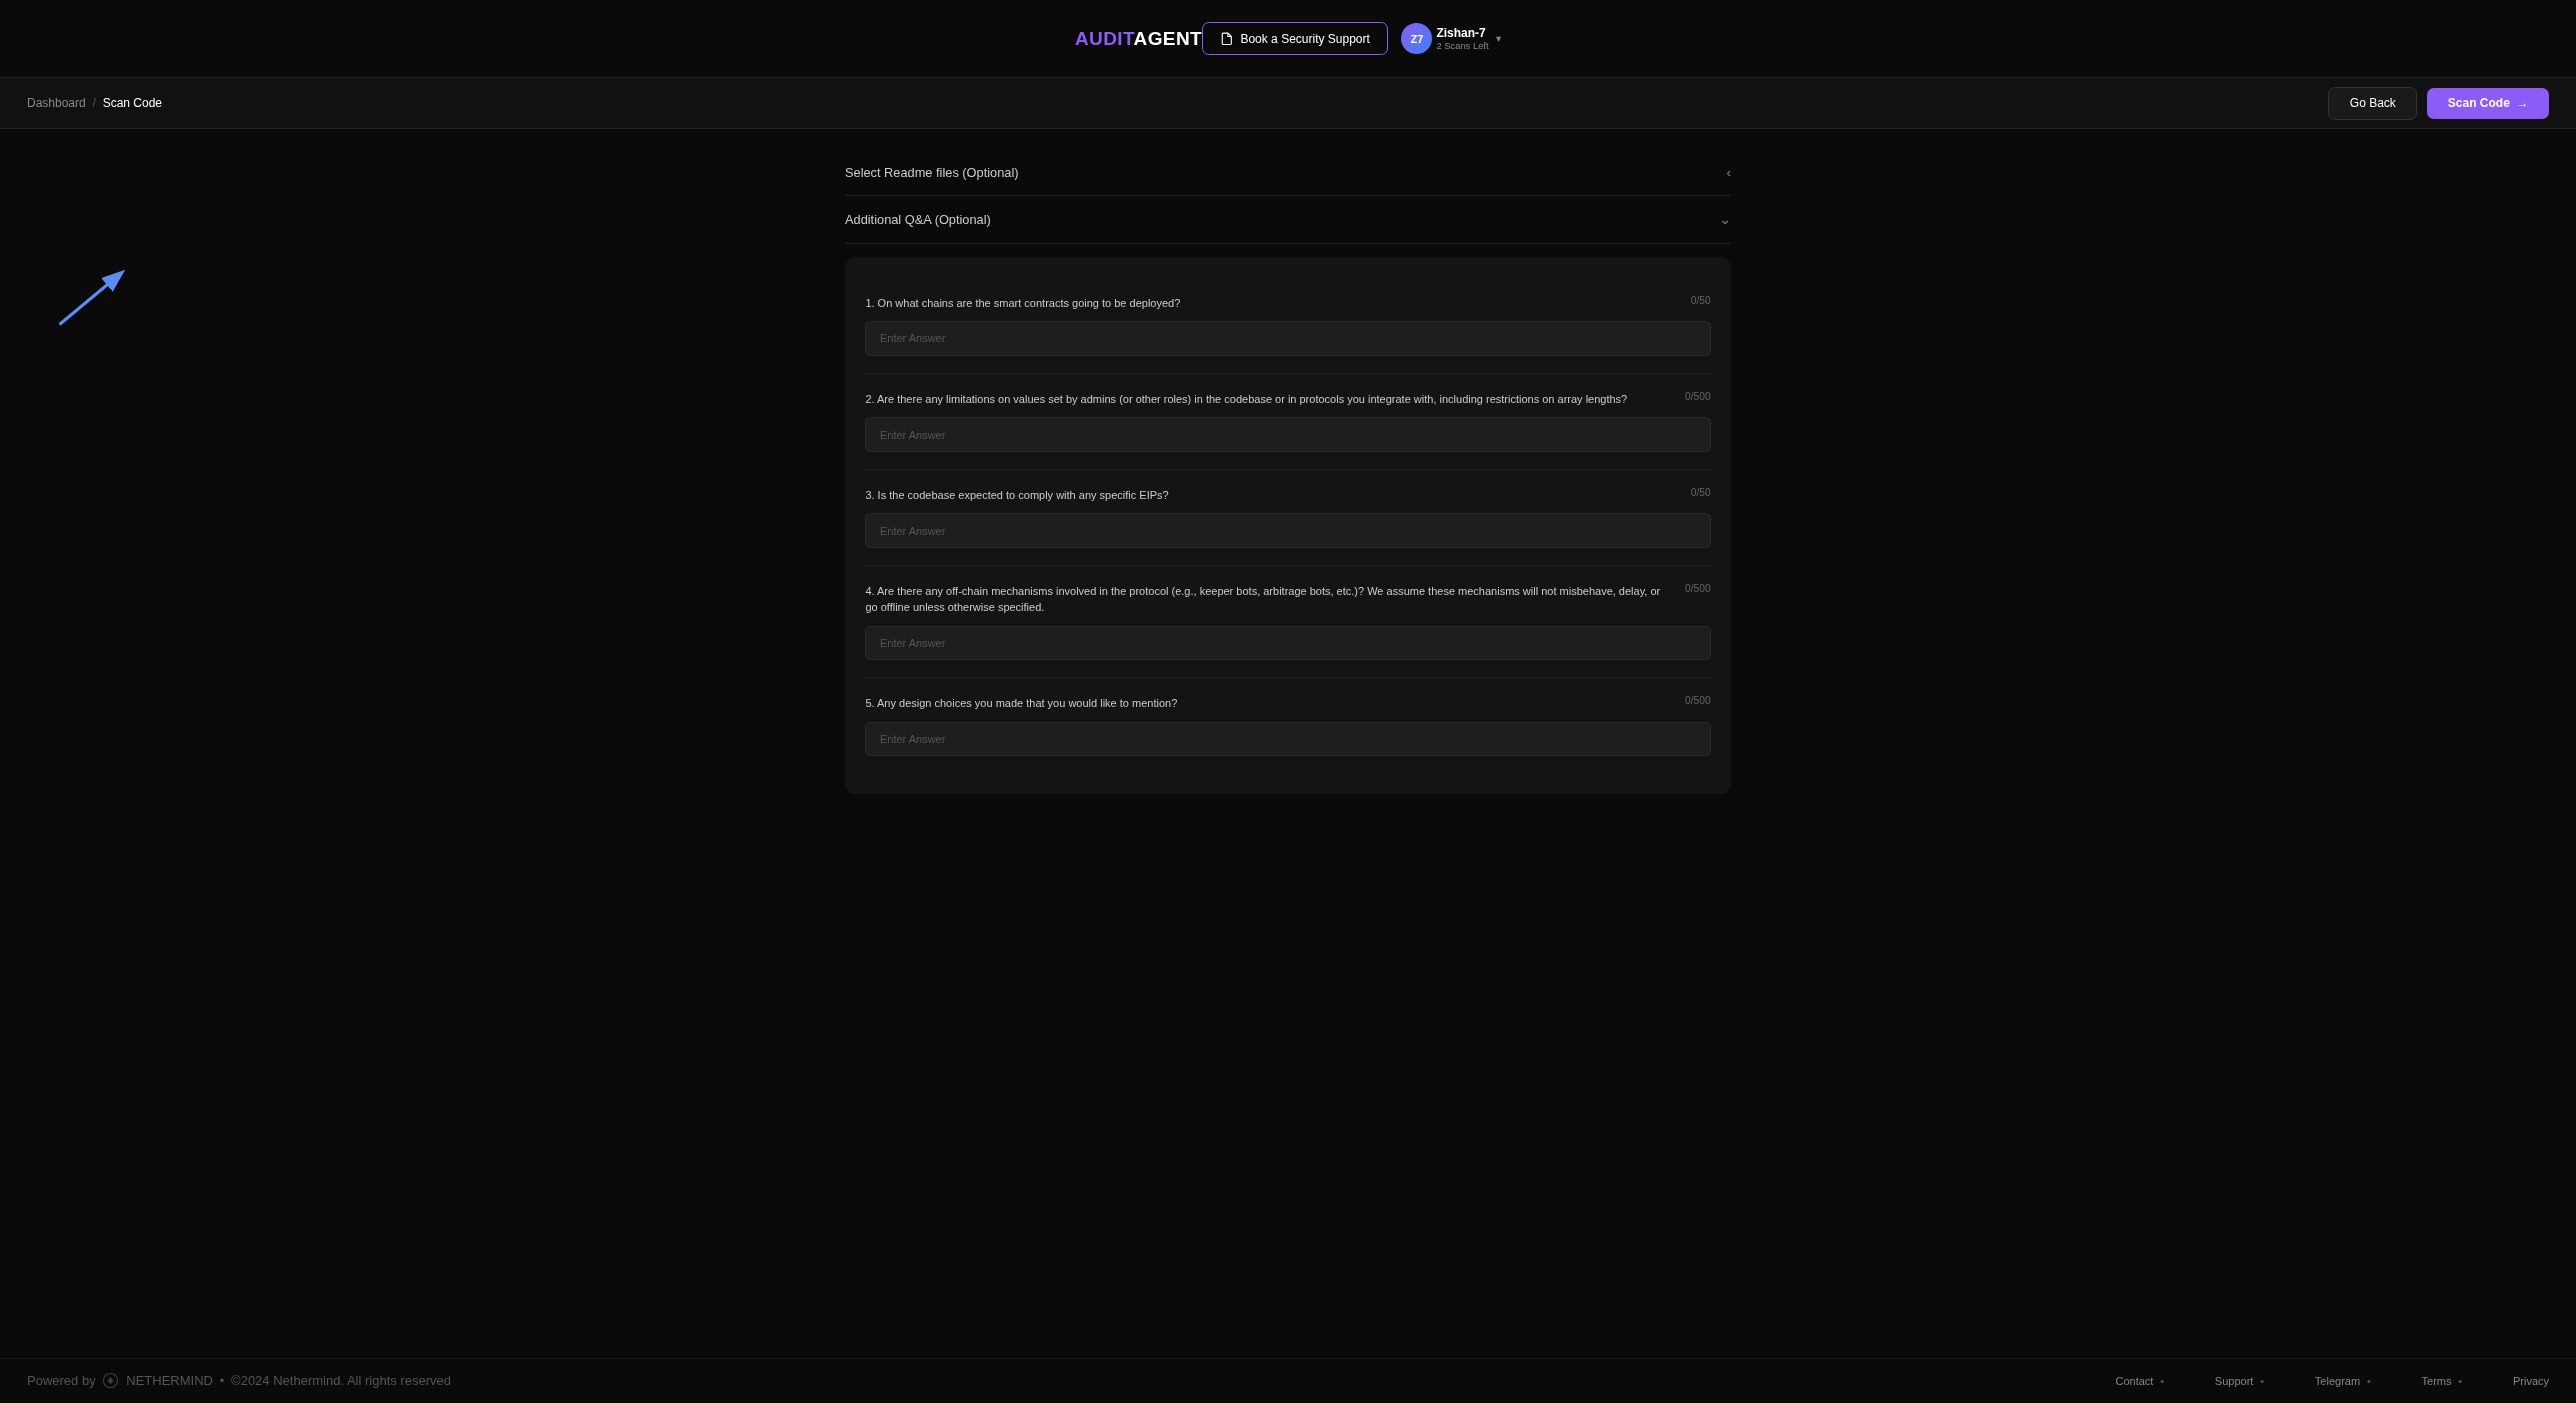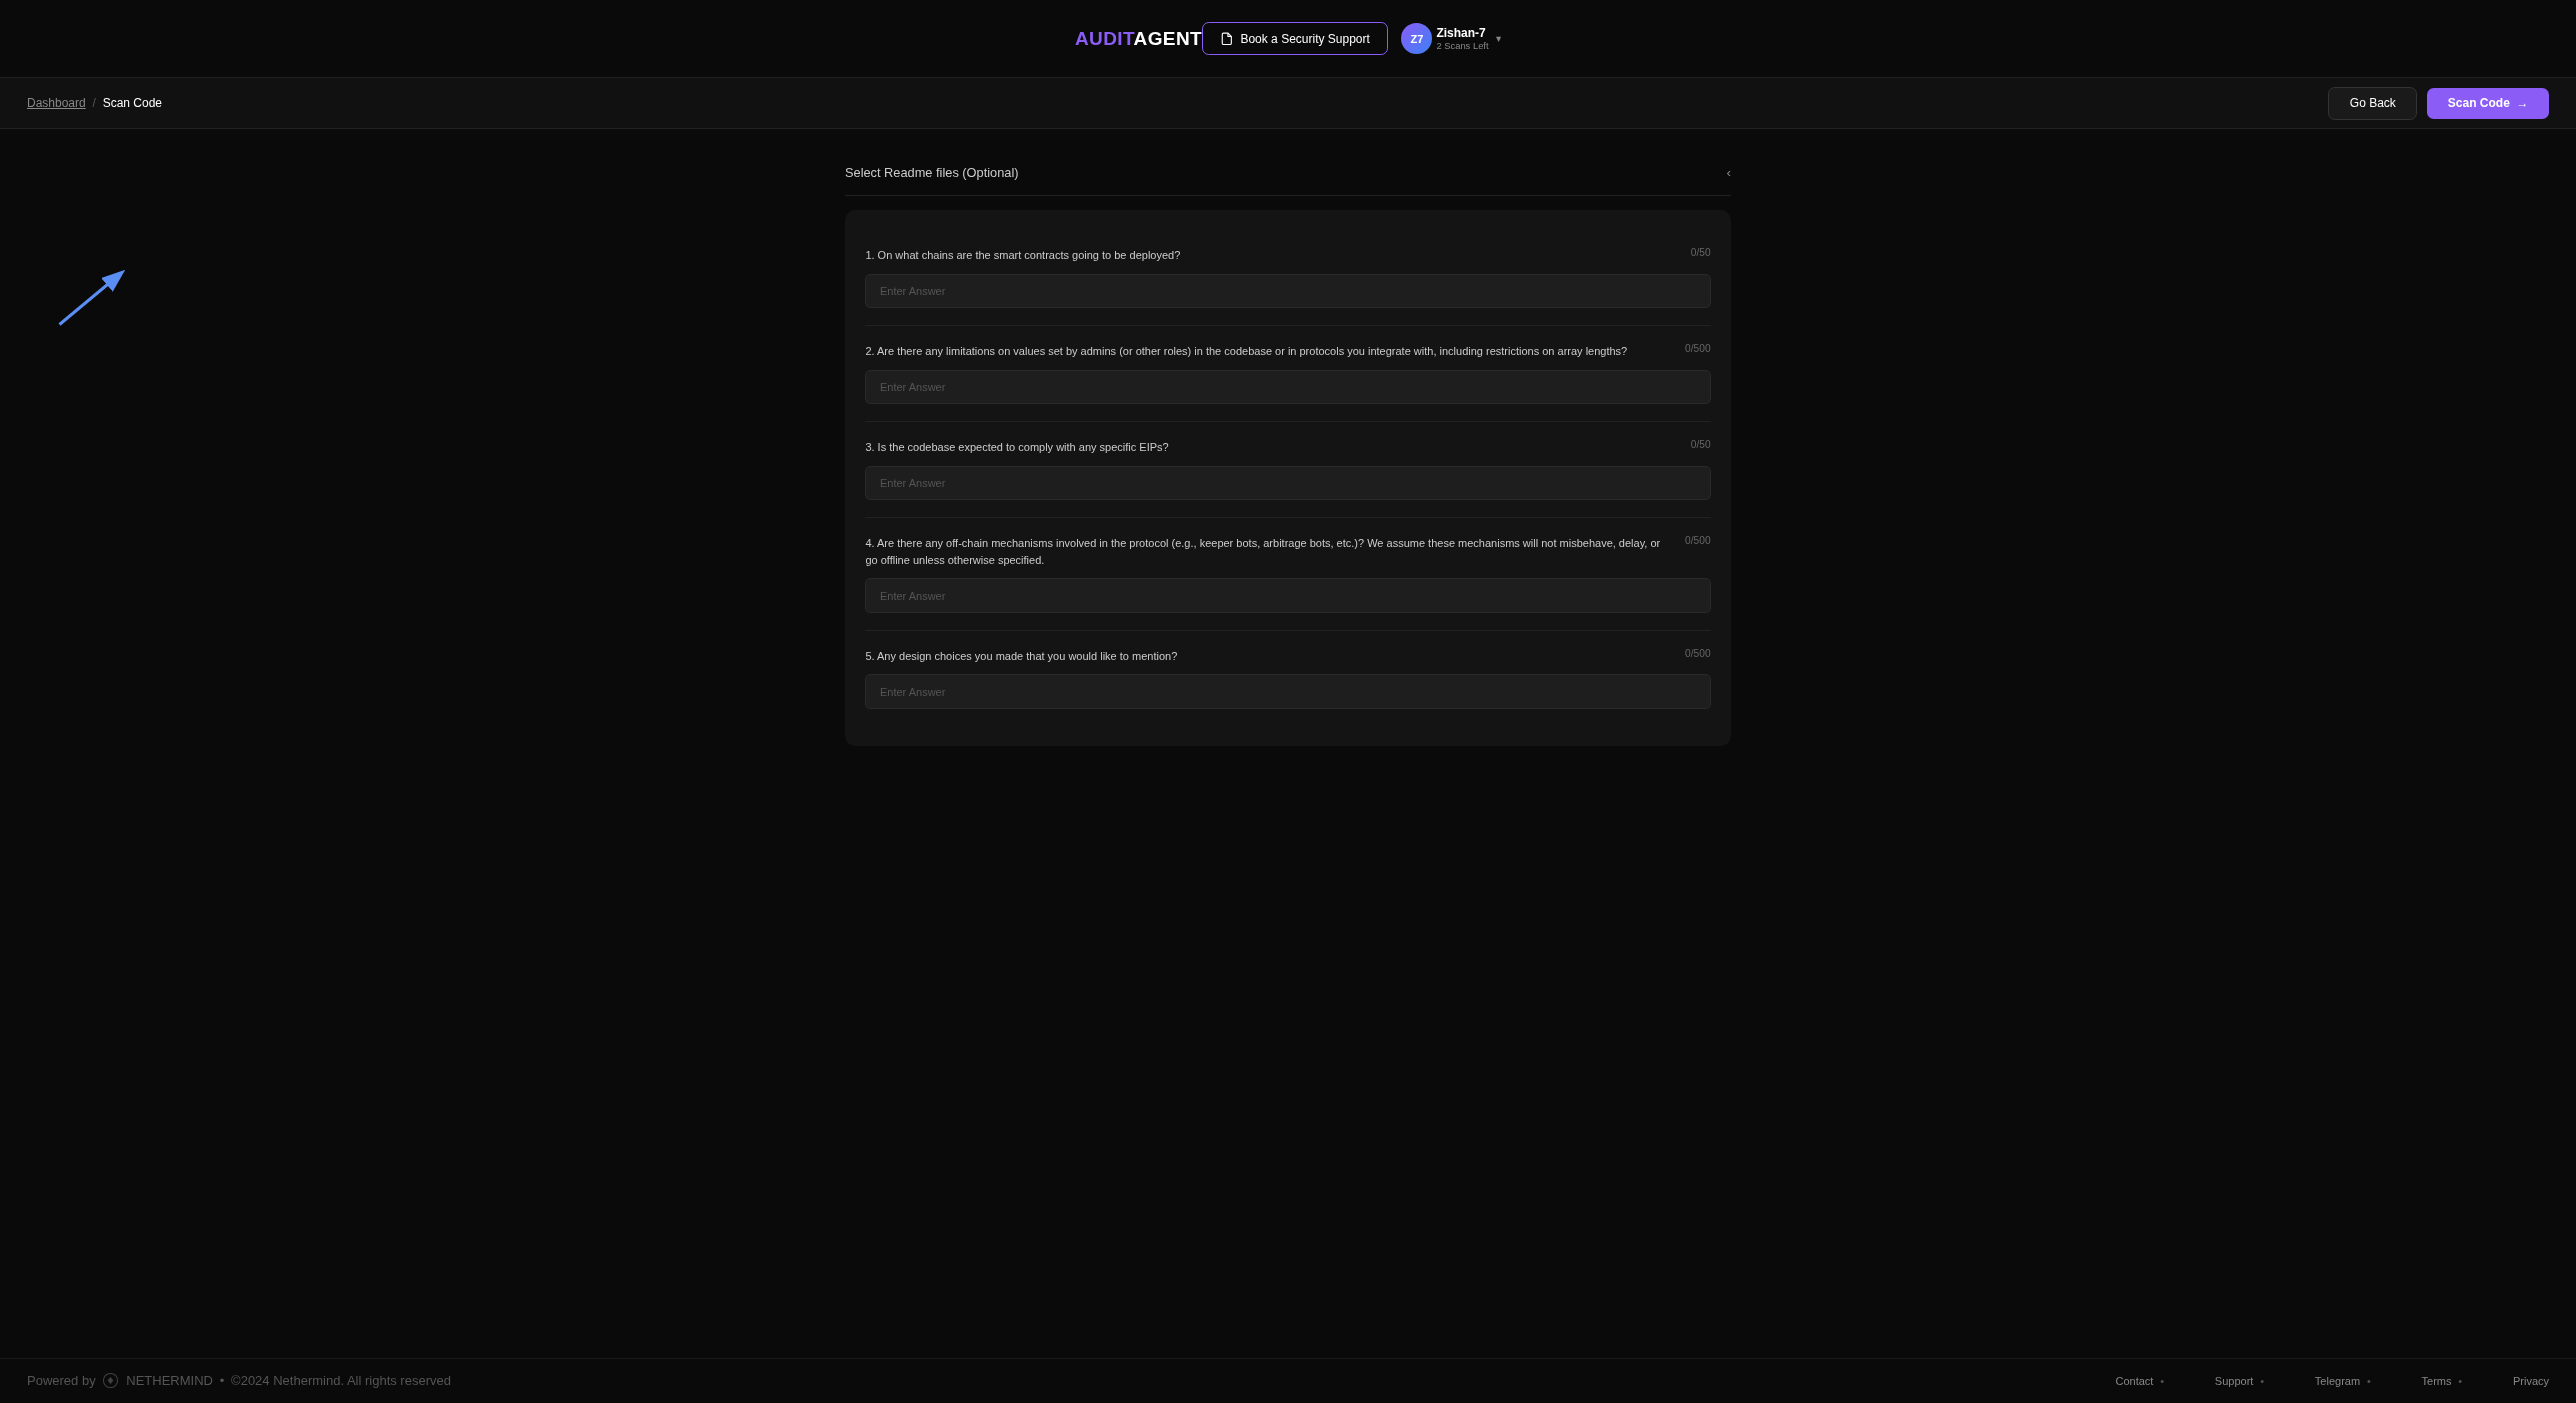--- a/index.html
+++ b/index.html
@@ -80,21 +80,21 @@
       align-items: center;
       justify-content: space-between;
       flex-shrink: 0;
     }
     .breadcrumb {
       display: flex;
       align-items: center;
       gap: 6.8px;
       font-size: 12px;
     }
-    .breadcrumb-link { color: #888; cursor: pointer; text-decoration: underline; }
+    .breadcrumb-link { color: #888; cursor: pointer; }
     .breadcrumb-sep { color: #555; }
     .breadcrumb-current { color: #fff; font-weight: 500; }
     .breadcrumb-actions {
       display: flex;
       align-items: center;
       gap: 10.2px;
     }
     .go-back-btn {
       background: #1a1a1a;
       border: 0.9px solid #333;
@@ -295,20 +295,24 @@
       </marker>
     </defs>
     <line x1="10" y1="70" x2="82" y2="10" stroke="#5b8ef5" stroke-width="3.5" marker-end="url(#arrowhead)"></line>
   </svg>
 
   <div class="section-header">
     <span class="section-header-title">Select Readme files (Optional)</span>
     <span class="section-chevron">‹</span>
   </div>
 
+  <div class="section-header" style="margin-top: 0;">
+    <span class="section-header-title">Additional Q&amp;A (Optional)</span>
+    <span class="section-chevron">⌄</span>
+  </div>
 
   <div class="qa-panel" id="qa-panel">
 
   <div class="qa-item"><div class="qa-question-row">
           <span class="qa-question">1. On what chains are the smart contracts going to be deployed?</span>
           <span class="qa-counter">0/50</span>
         </div><input type="text" class="qa-input" placeholder="Enter Answer" style=""></div>
       <div class="qa-item"><div class="qa-question-row">
           <span class="qa-question">2. Are there any limitations on values set by admins (or other roles) in the codebase or in protocols you integrate with, including restrictions on array lengths?</span>
           <span class="qa-counter">0/500</span>

